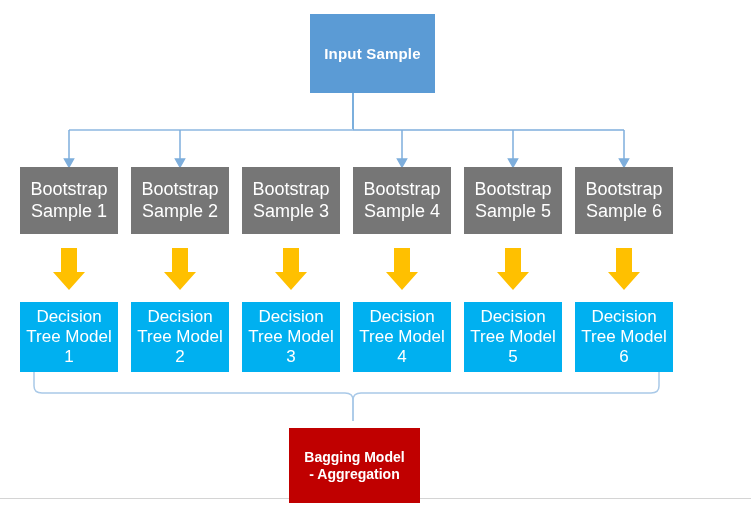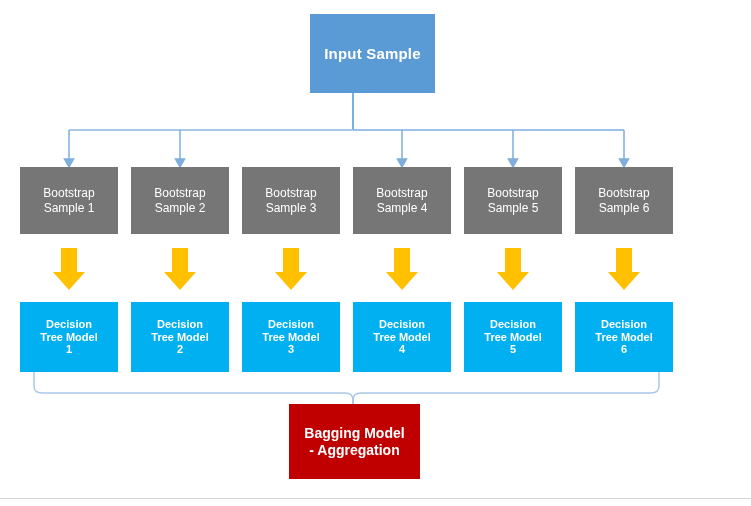--- a/index.html
+++ b/index.html
@@ -35,26 +35,26 @@
     color: #ffffff;
     line-height: 1.18;
     z-index: 3;
   }
   .node-input {
     font-size: 15px;
     font-weight: bold;
     letter-spacing: .2px;
   }
   .node-sample {
-    font-size: 12px;
+    font-size: 18px;
     font-weight: normal;
   }
   .node-tree {
-    font-size: 11px;
-    font-weight: bold;
+    font-size: 17px;
+    font-weight: normal;
     align-items: center;
   }
   .node-agg {
     font-size: 14px;
     font-weight: bold;
   }
   .node-text {
     display: block;
     white-space: pre-line;
     padding: 0 3px;
@@ -164,20 +164,20 @@
     <span class="node-text">Decision
 Tree Model
 5</span>
   </div>
   <div class="node node-tree" style="left:575px; top:302px; width:98px; height:70px; background:#00B0F0;">
     <span class="node-text">Decision
 Tree Model
 6</span>
   </div>
 
-  <div class="node node-agg" style="left:289px; top:404px; width:131px; height:75px; background:#C00000;">
+  <div class="node node-agg" style="left:289px; top:428px; width:131px; height:75px; background:#C00000;">
     <span class="node-text">Bagging Model
 - Aggregation</span>
   </div>
 
   <div class="bottom-rule"></div>
 
 </div>
 
 </body></html>

